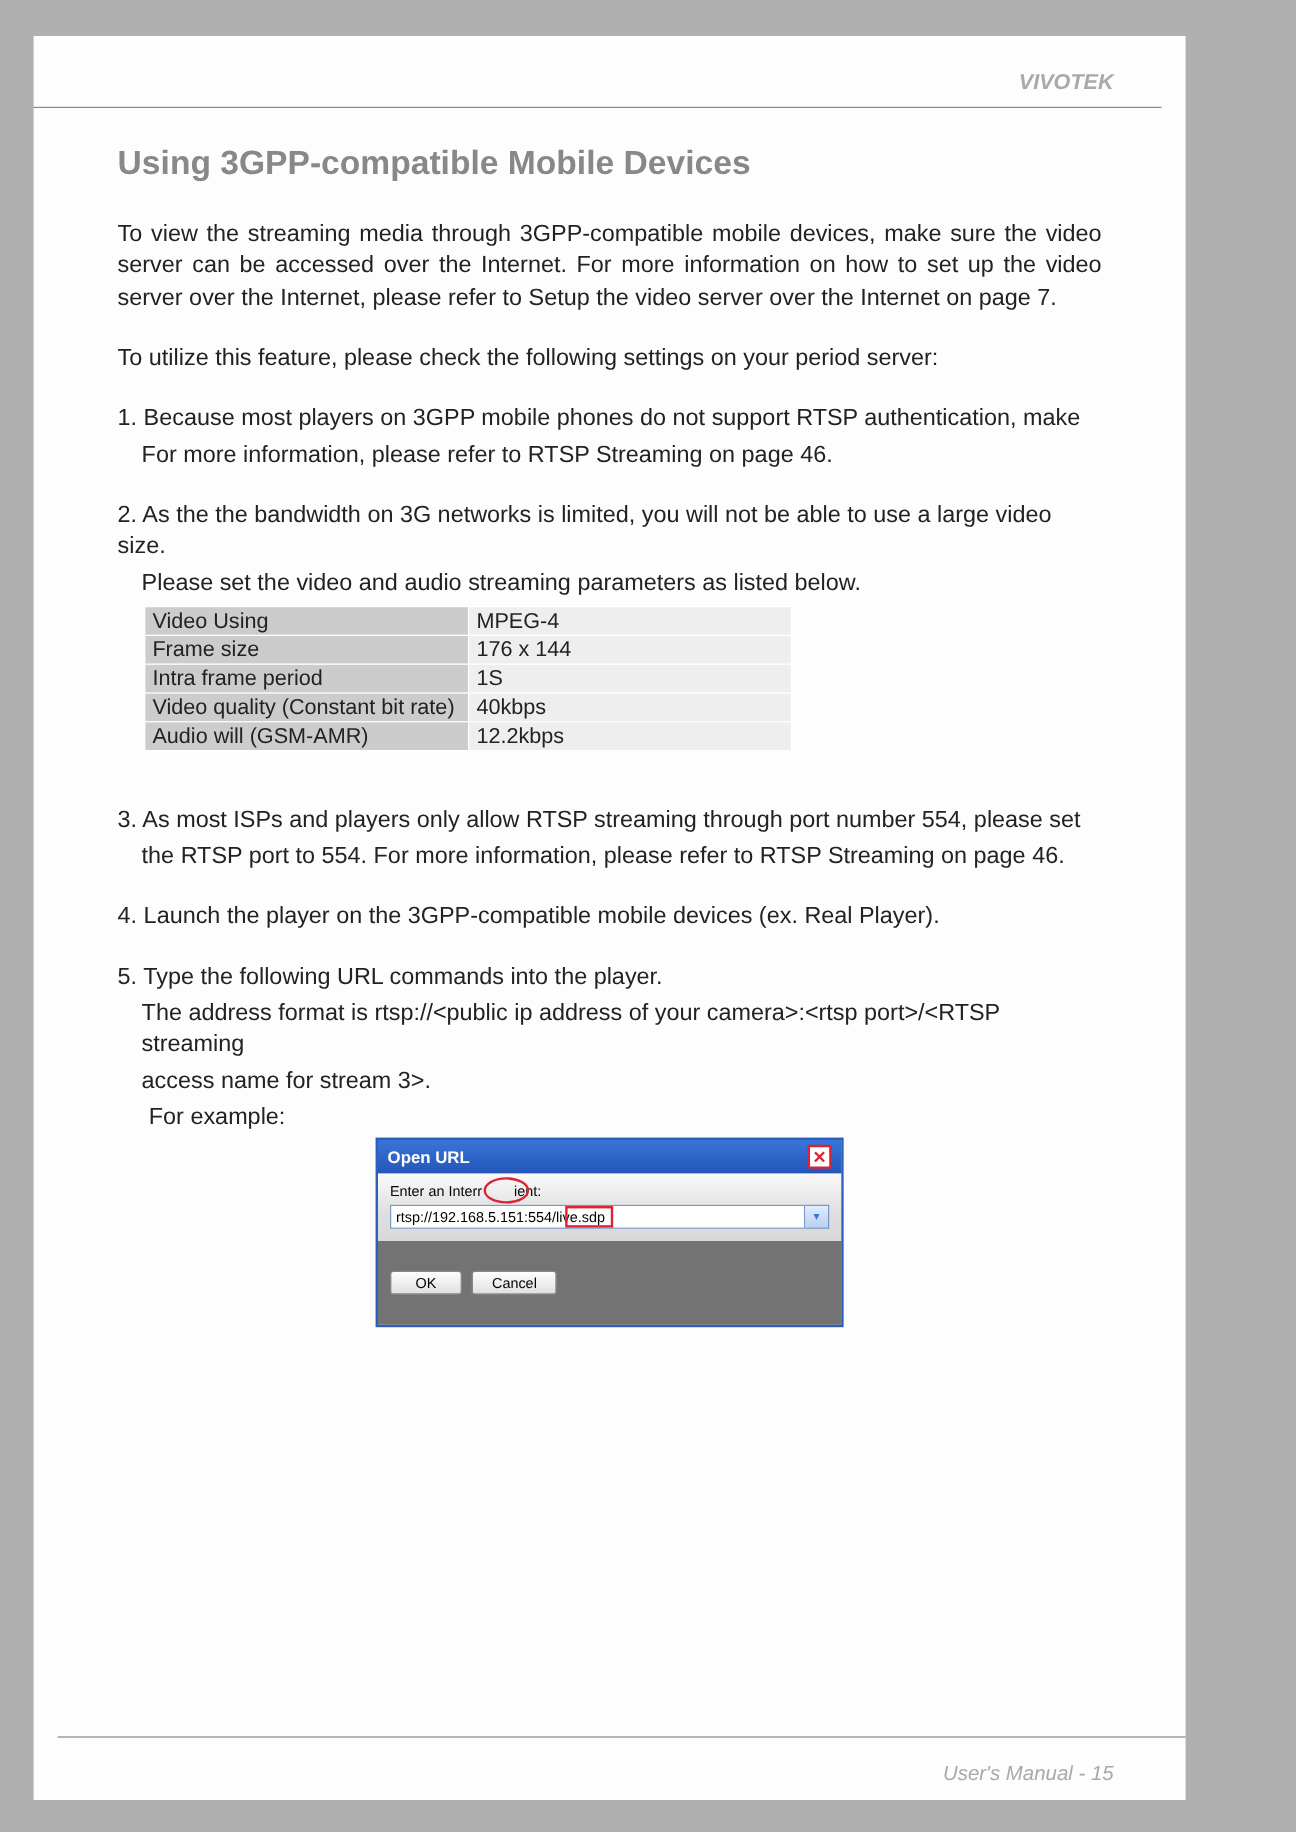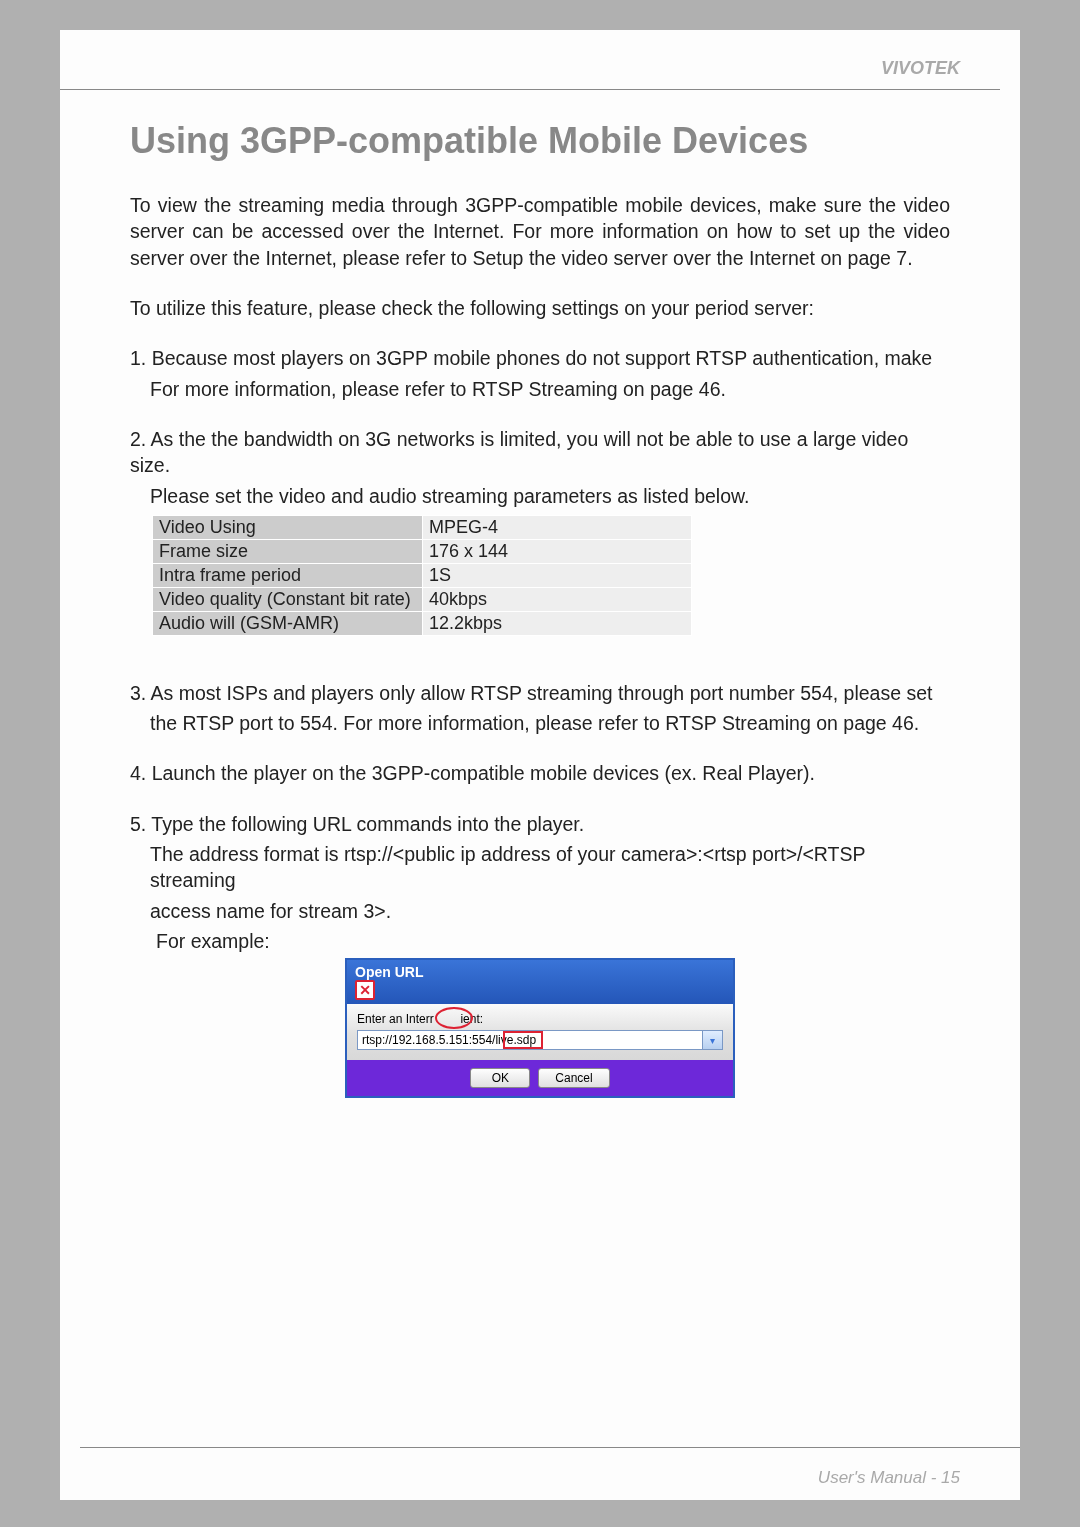--- a/index.html
+++ b/index.html
@@ -10,21 +10,21 @@
     body {
       font-family: Arial, Helvetica, sans-serif;
       background: #b0b0b0;
       width: 1080px;
       height: 1527px;
       position: relative;
     }
     .page {
       background: #fdfdfd;
       width: 960px;
-      margin-left: 60px;
+      margin-left: 28px;
       margin-top: 30px;
       height: 1470px;
       position: relative;
       padding: 0;
     }
     .brand-header {
       text-align: right;
       padding: 28px 60px 10px 0;
       color: #a9a9a9;
       font-style: italic;
@@ -34,21 +34,21 @@
     .header-divider {
       border: none;
       border-top: 1px solid #888;
       margin: 0 20px 0 0;
     }
     .content {
       padding: 30px 70px 0 70px;
     }
     h1 {
       color: #888888;
-      font-size: 36px;
+      font-size: 28px;
       font-weight: bold;
       margin-bottom: 30px;
     }
     .intro-para {
       color: #222;
       font-size: 19.5px;
       line-height: 1.35;
       text-align: justify;
       margin-bottom: 24px;
     }
@@ -109,22 +109,21 @@
       position: relative;
     }
     .dialog-titlebar {
       background: linear-gradient(#3a74d8, #2456b8);
       color: #fff;
       font-size: 14px;
       font-weight: bold;
       padding: 4px 8px;
       display: flex;
       justify-content: space-between;
-      align-items: flex-start;
-      flex-direction: column;
+      align-items: center;
     }
     .close-btn {
       width: 20px;
       height: 20px;
       background: #fff;
       border: 2px solid #d23;
       color: #d23;
       display: flex;
       align-items: center;
       justify-content: center;
@@ -178,24 +177,24 @@
     .rect-annot {
       position: absolute;
       border: 2px solid #d23;
       width: 40px;
       height: 18px;
       left: 146px;
       top: 20px;
     }
     .dialog-buttons {
       display: flex;
-      justify-content: center;
+      justify-content: flex-start;
       gap: 8px;
-      padding: 8px 10px;
-      background: #6d28d9;
+      padding: 25px 10px;
+      background: #737373;
     }
     .dlg-btn {
       font-size: 12px;
       padding: 2px 16px;
       background: linear-gradient(#fefefe, #e0e0e0);
       border: 1px solid #888;
       border-radius: 3px;
       min-width: 60px;
     }
     .footer {

